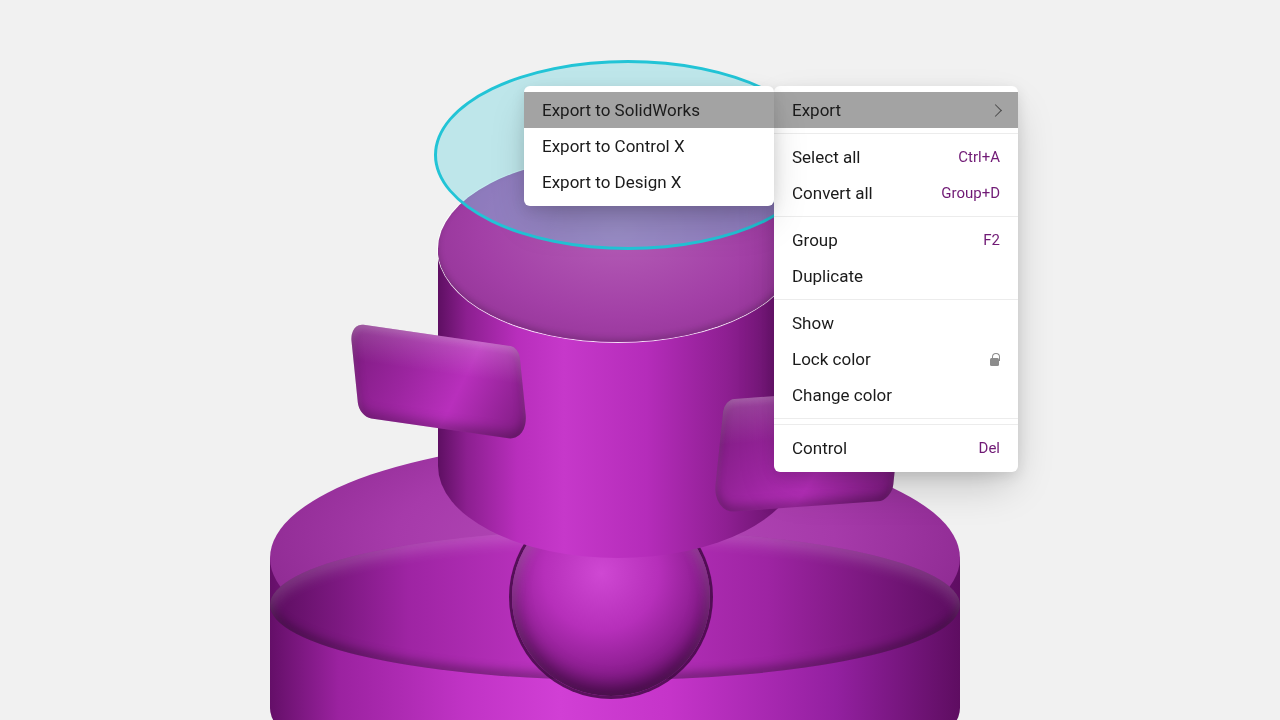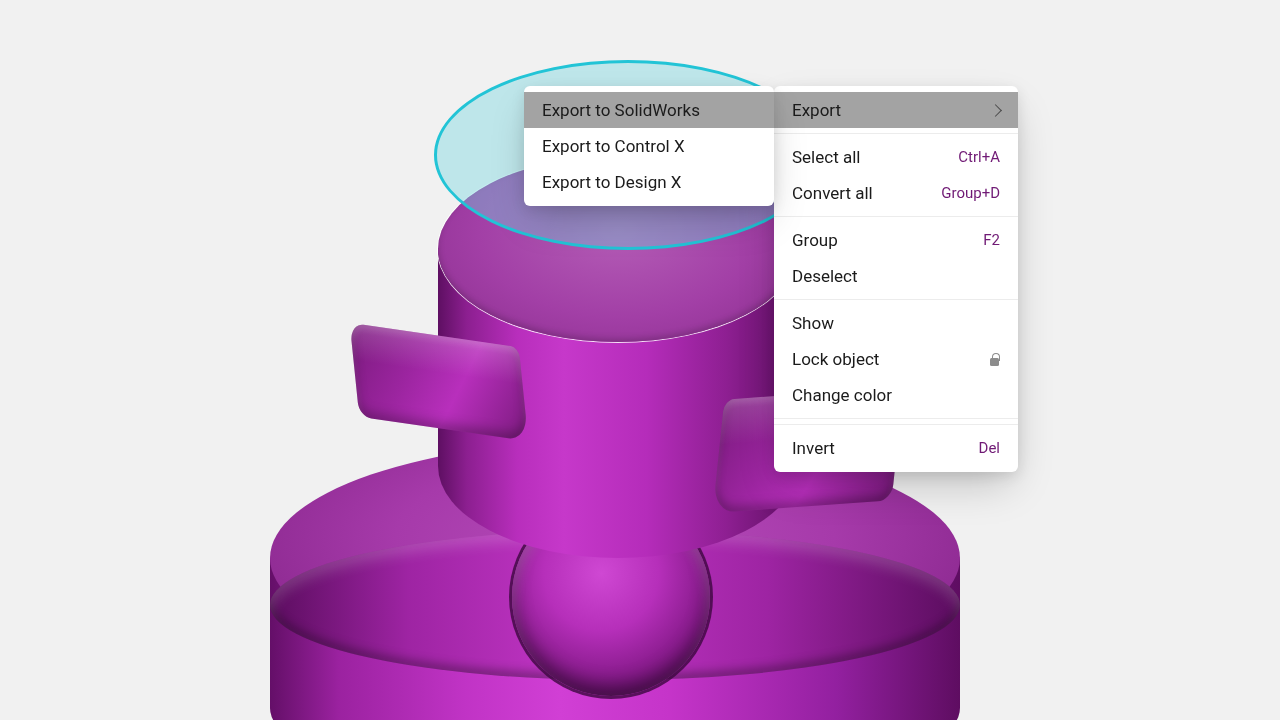--- a/index.html
+++ b/index.html
@@ -252,39 +252,39 @@
     <span class="hotkey">Group+D</span>
   </div>
 
   <div class="sep"></div>
 
   <div class="item">
     <span>Group</span>
     <span class="hotkey">F2</span>
   </div>
   <div class="item">
-    <span>Deselect</span>
+    <span>Duplicate</span>
   </div>
 
   <div class="sep"></div>
 
   <div class="item">
     <span>Show</span>
   </div>
   <div class="item">
-    <span>Lock object</span>
+    <span>Lock color</span>
     <span class="lock-icon"></span>
   </div>
   <div class="item">
     <span>Change color</span>
   </div>
 
   <div class="sep"></div>
 
 
   <div class="sep"></div>
 
   <div class="item">
-    <span>Invert</span>
+    <span>Control</span>
     <span class="hotkey">Del</span>
   </div>
 
 </div>
 
 </body></html>

